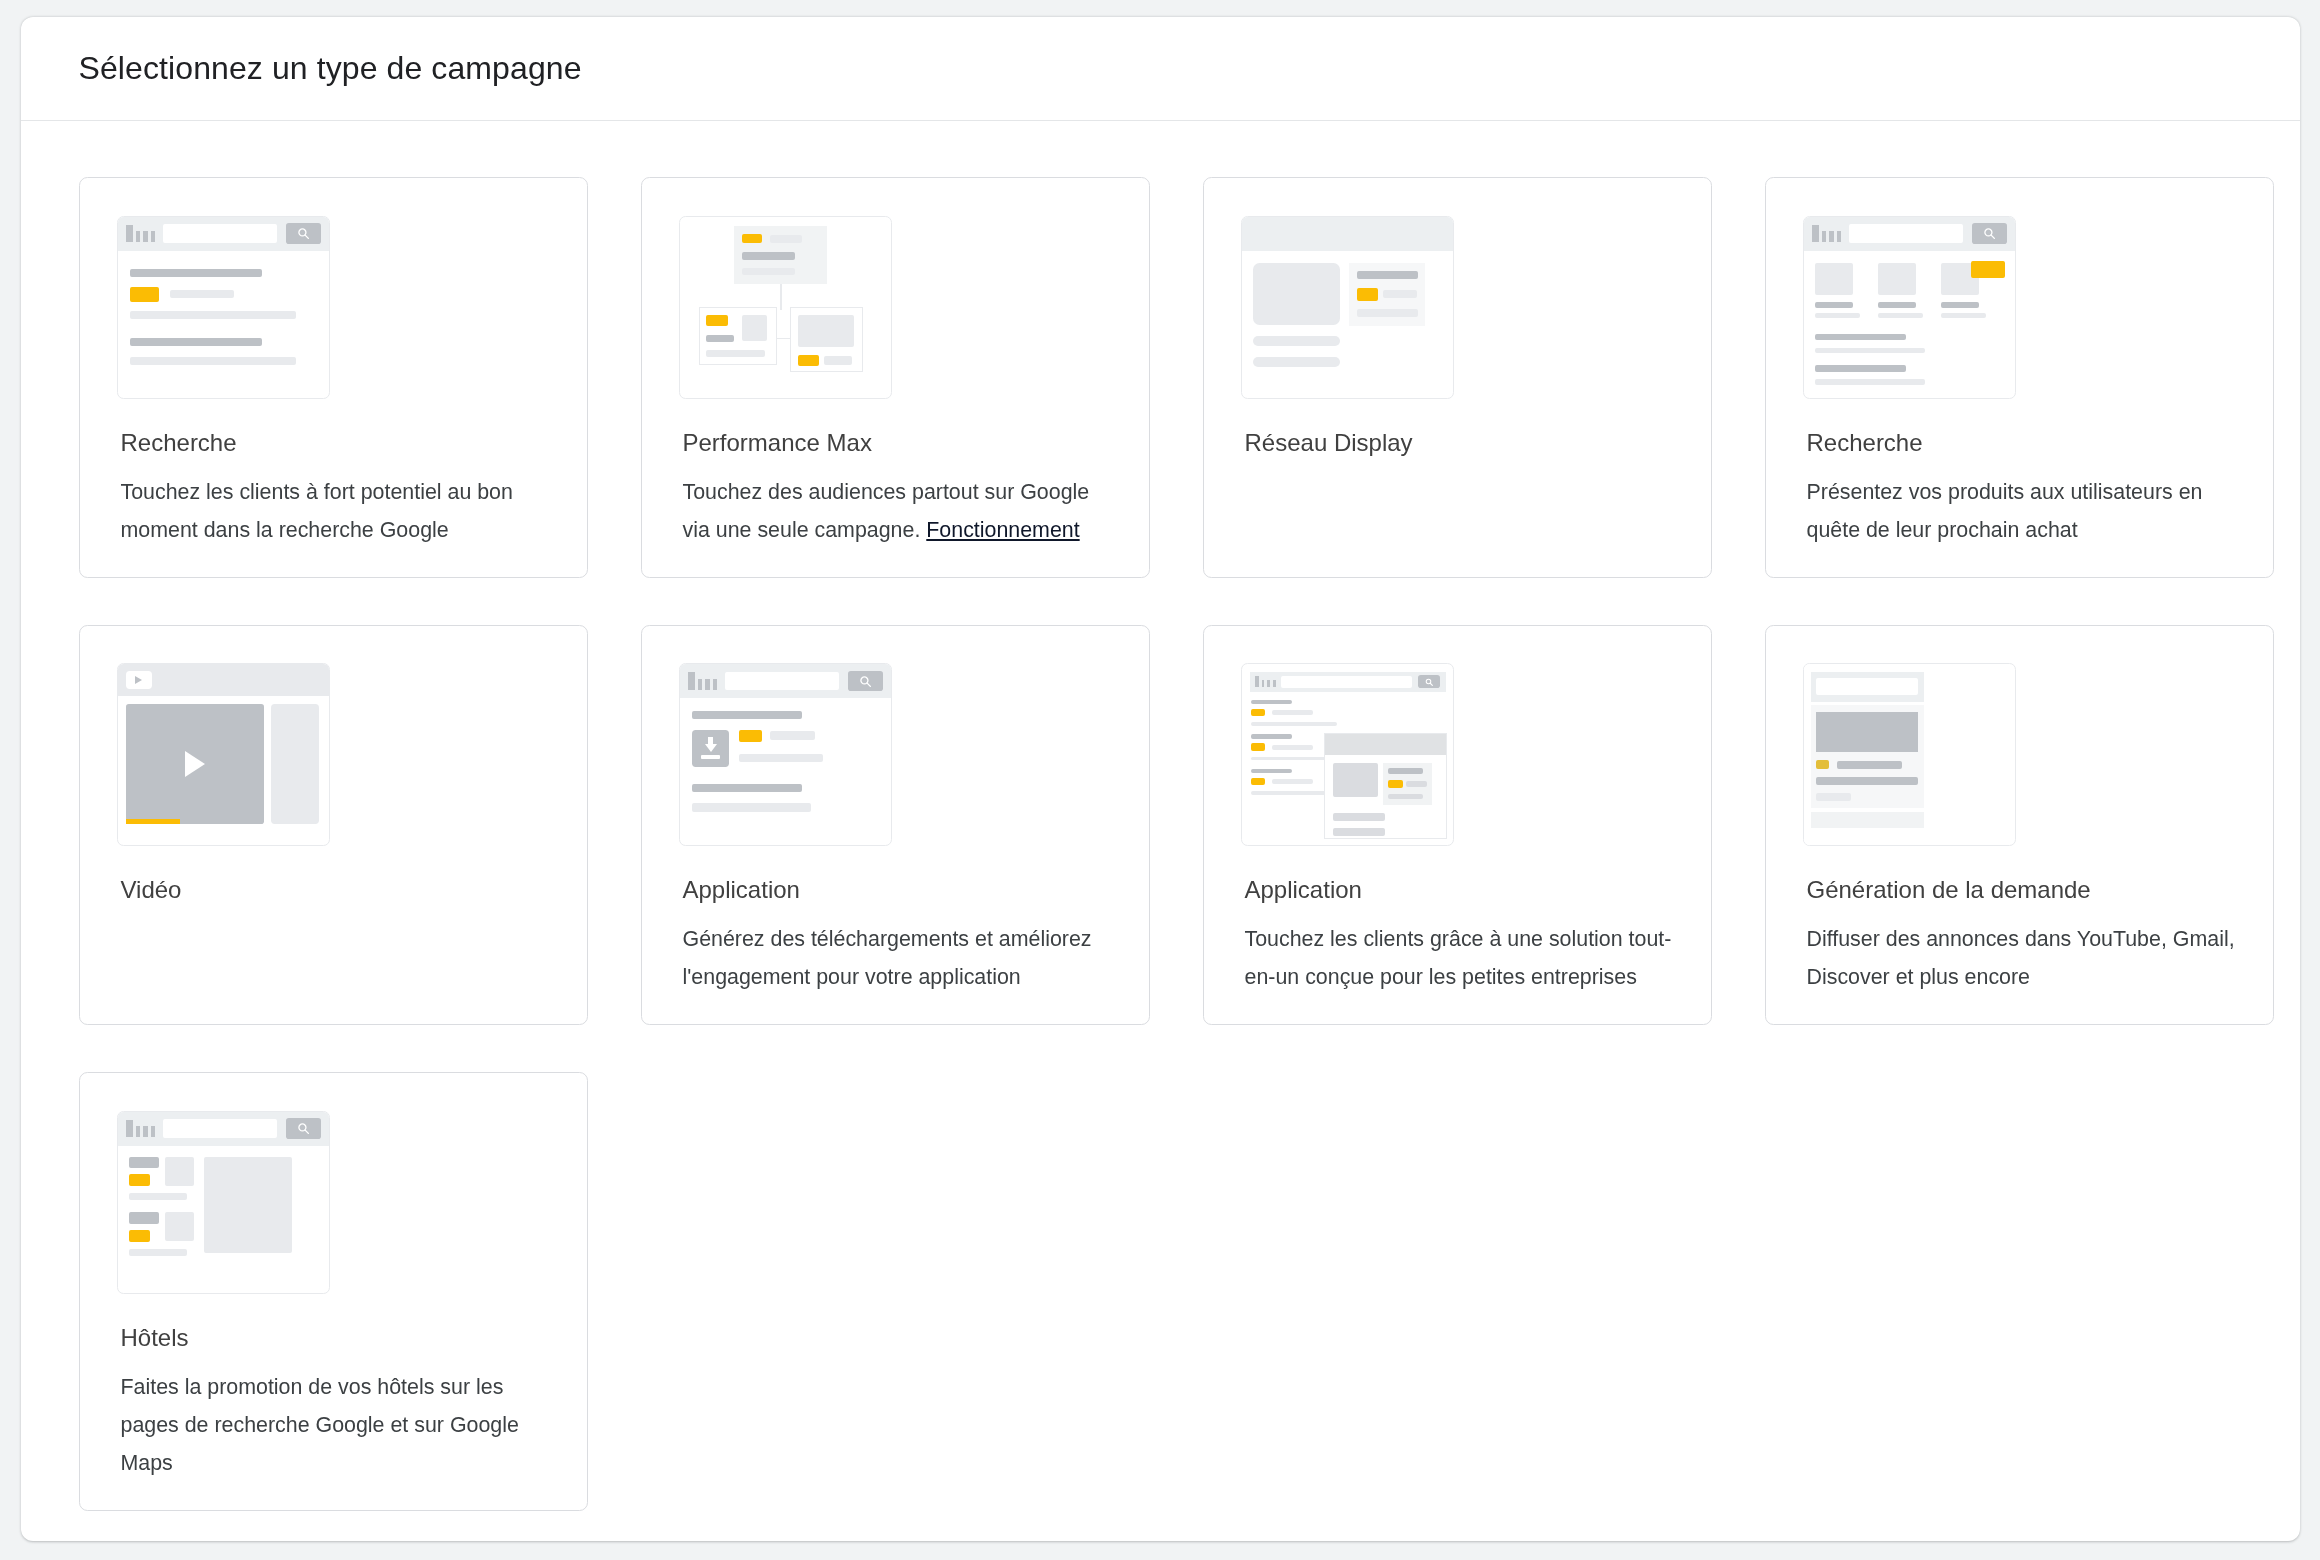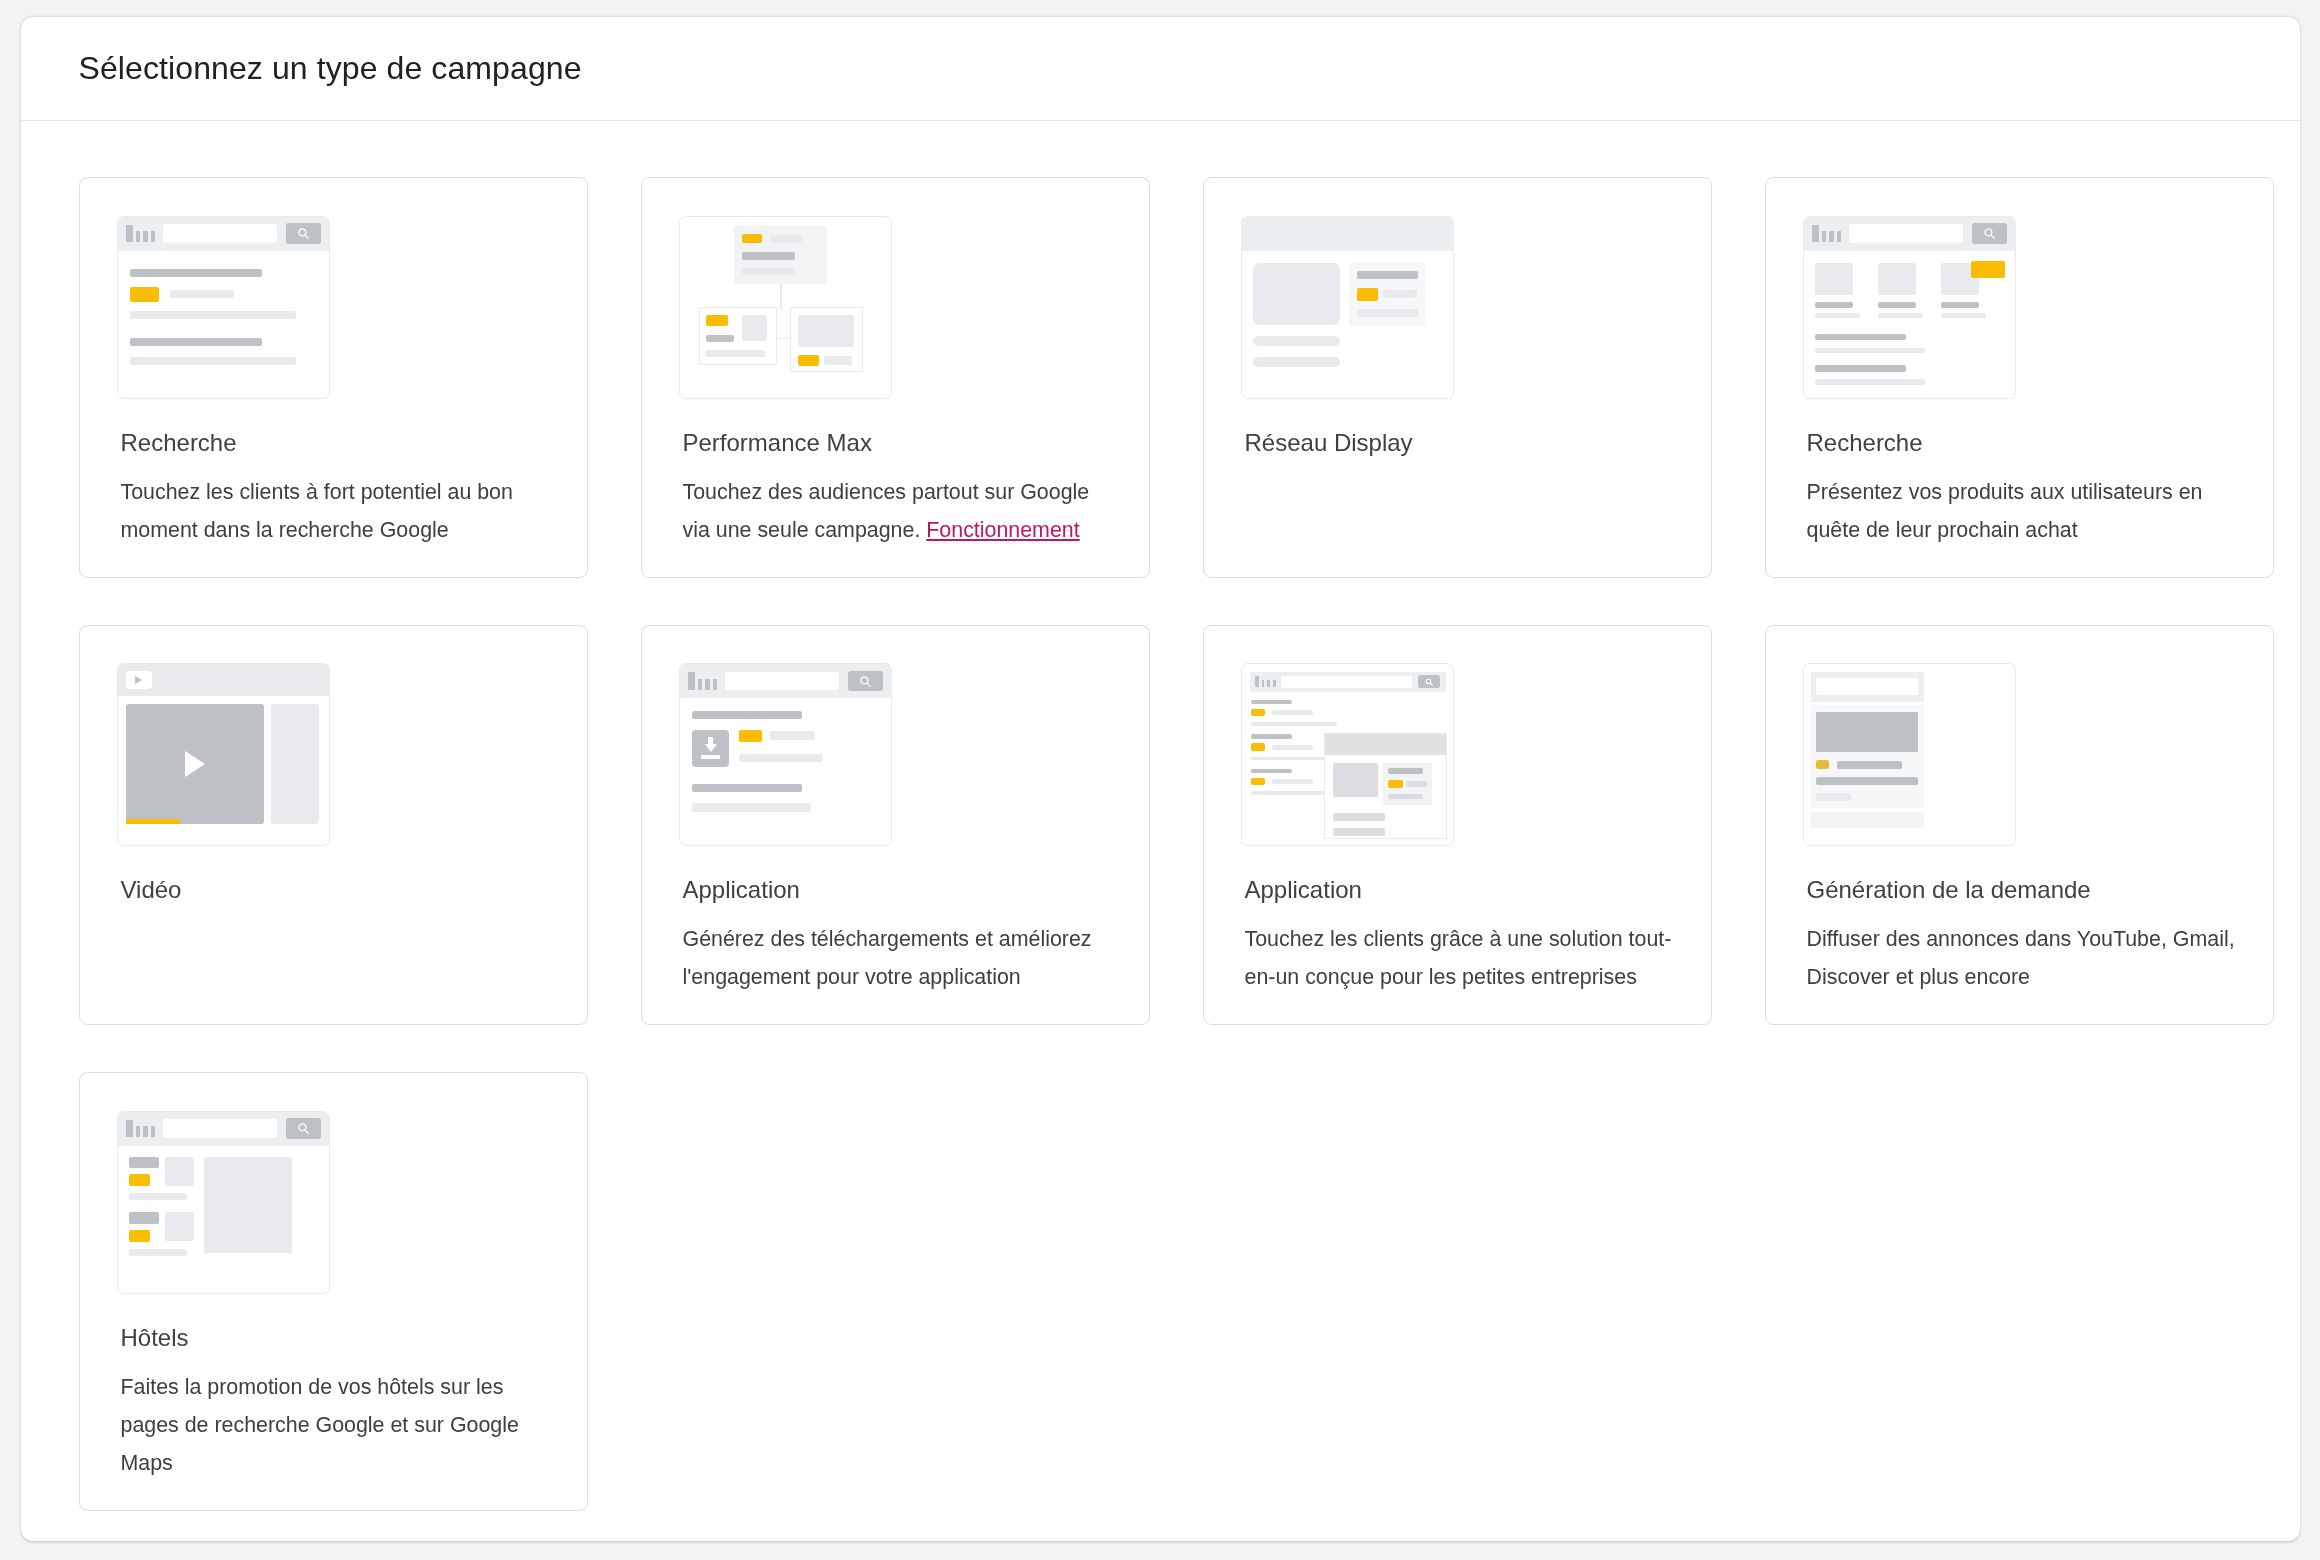--- a/index.html
+++ b/index.html
@@ -72,21 +72,21 @@
     margin: 30px 0 0 20.5px;
   }
   .card-desc {
     font-size: 21.4px;
     line-height: 38px;
     color: #3c4043;
     margin: 16px 0 0 20.5px;
     max-width: 438px;
   }
   .card-link {
-    color: #be185d;
+    color: #0f172a;
     text-decoration: underline;
     cursor: pointer;
   }
 
   
   .mock {
     position: absolute;
     inset: 0;
     border: 1.4px solid #e8eaed;
     border-radius: 6.5px;

